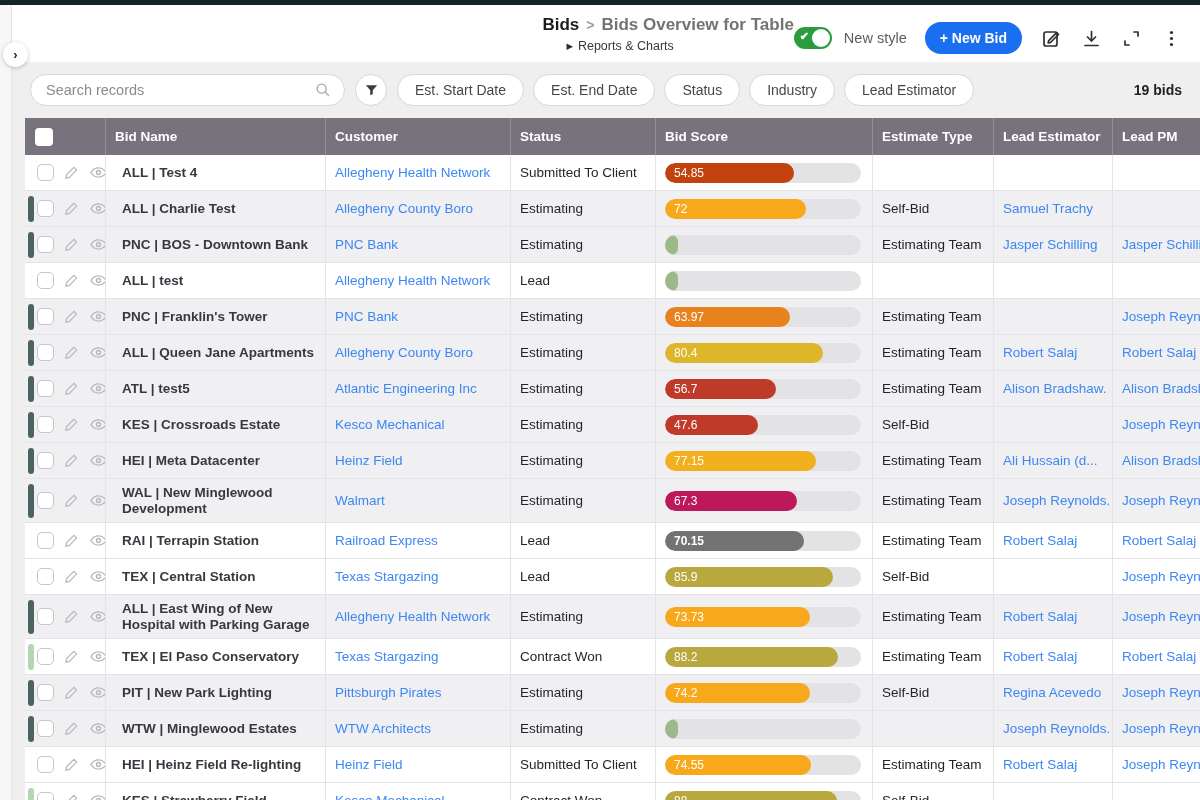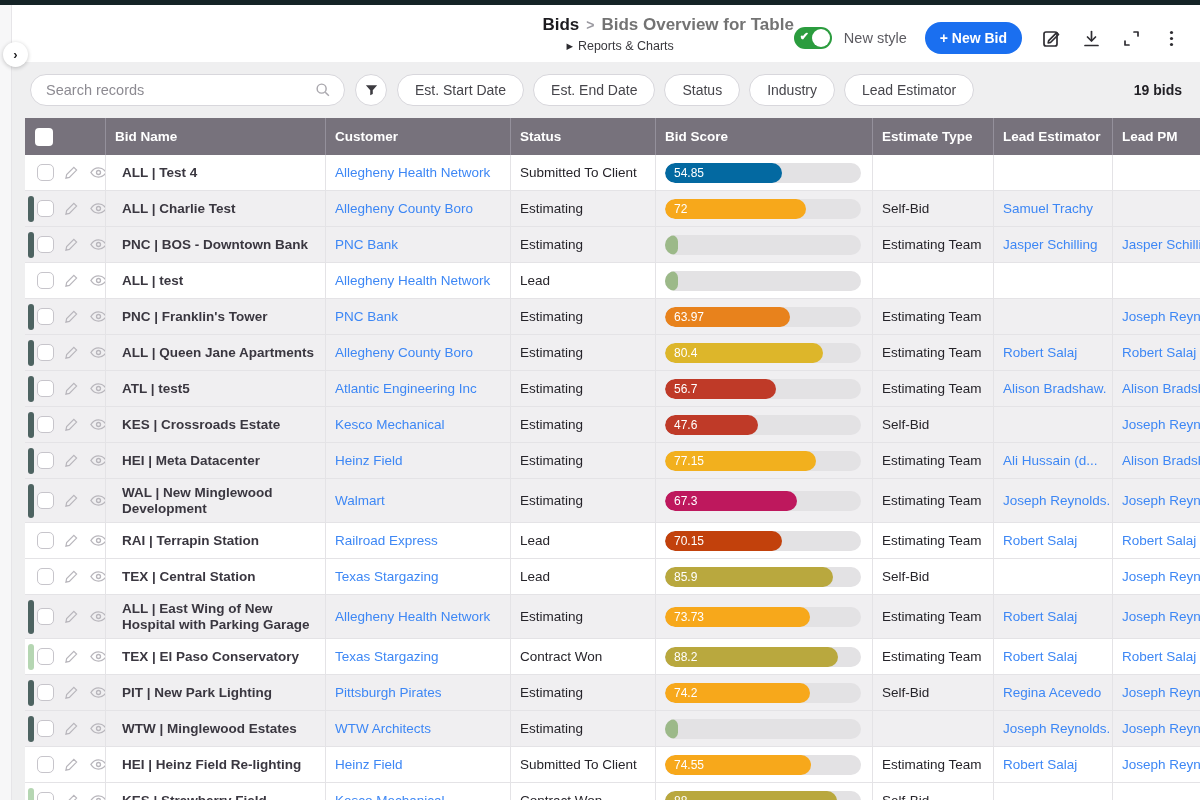--- a/index.html
+++ b/index.html
@@ -178,21 +178,21 @@
               <path d="M2 10s3-4.8 8-4.8S18 10 18 10s-3 4.8-8 4.8S2 10 2 10z"></path>
               <circle cx="10" cy="10" r="2.1"></circle>
             </svg>
           </span>
         </div>
         <div class="cell wrap bid-name">ALL | Test 4</div>
         <div class="cell link">Allegheny Health Network</div>
         <div class="cell ">Submitted To Client</div>
         <div class="cell">
           <div class="score-track">
-            <div class="score-fill" style="width: 117px; background: #0369a1;">54.85</div>
+            <div class="score-fill" style="width: 129px; background: #c2410c;">54.85</div>
           </div>
         </div>
         <div class="cell "></div>
         <div class="cell link"></div>
         <div class="cell link"></div>
       </div>
       <div class="grid-row row gray">
         <div class="cell prefix">
           <span class="leftbar" style="background: rgb(77, 99, 97);"></span>
           <input type="checkbox" class="rcheck" style="">
@@ -456,21 +456,21 @@
               <path d="M2 10s3-4.8 8-4.8S18 10 18 10s-3 4.8-8 4.8S2 10 2 10z"></path>
               <circle cx="10" cy="10" r="2.1"></circle>
             </svg>
           </span>
         </div>
         <div class="cell wrap bid-name">RAI | Terrapin Station</div>
         <div class="cell link">Railroad Express</div>
         <div class="cell ">Lead</div>
         <div class="cell">
           <div class="score-track">
-            <div class="score-fill" style="width: 117px; background: #c2410c;">70.15</div>
+            <div class="score-fill" style="width: 139px; background: #737373; font-weight: bold;">70.15</div>
           </div>
         </div>
         <div class="cell ">Estimating Team</div>
         <div class="cell link">Robert Salaj</div>
         <div class="cell link">Robert Salaj</div>
       </div>
       <div class="grid-row row">
         <div class="cell prefix">
           <input type="checkbox" class="rcheck" style="">
           <span class="rowicon">

